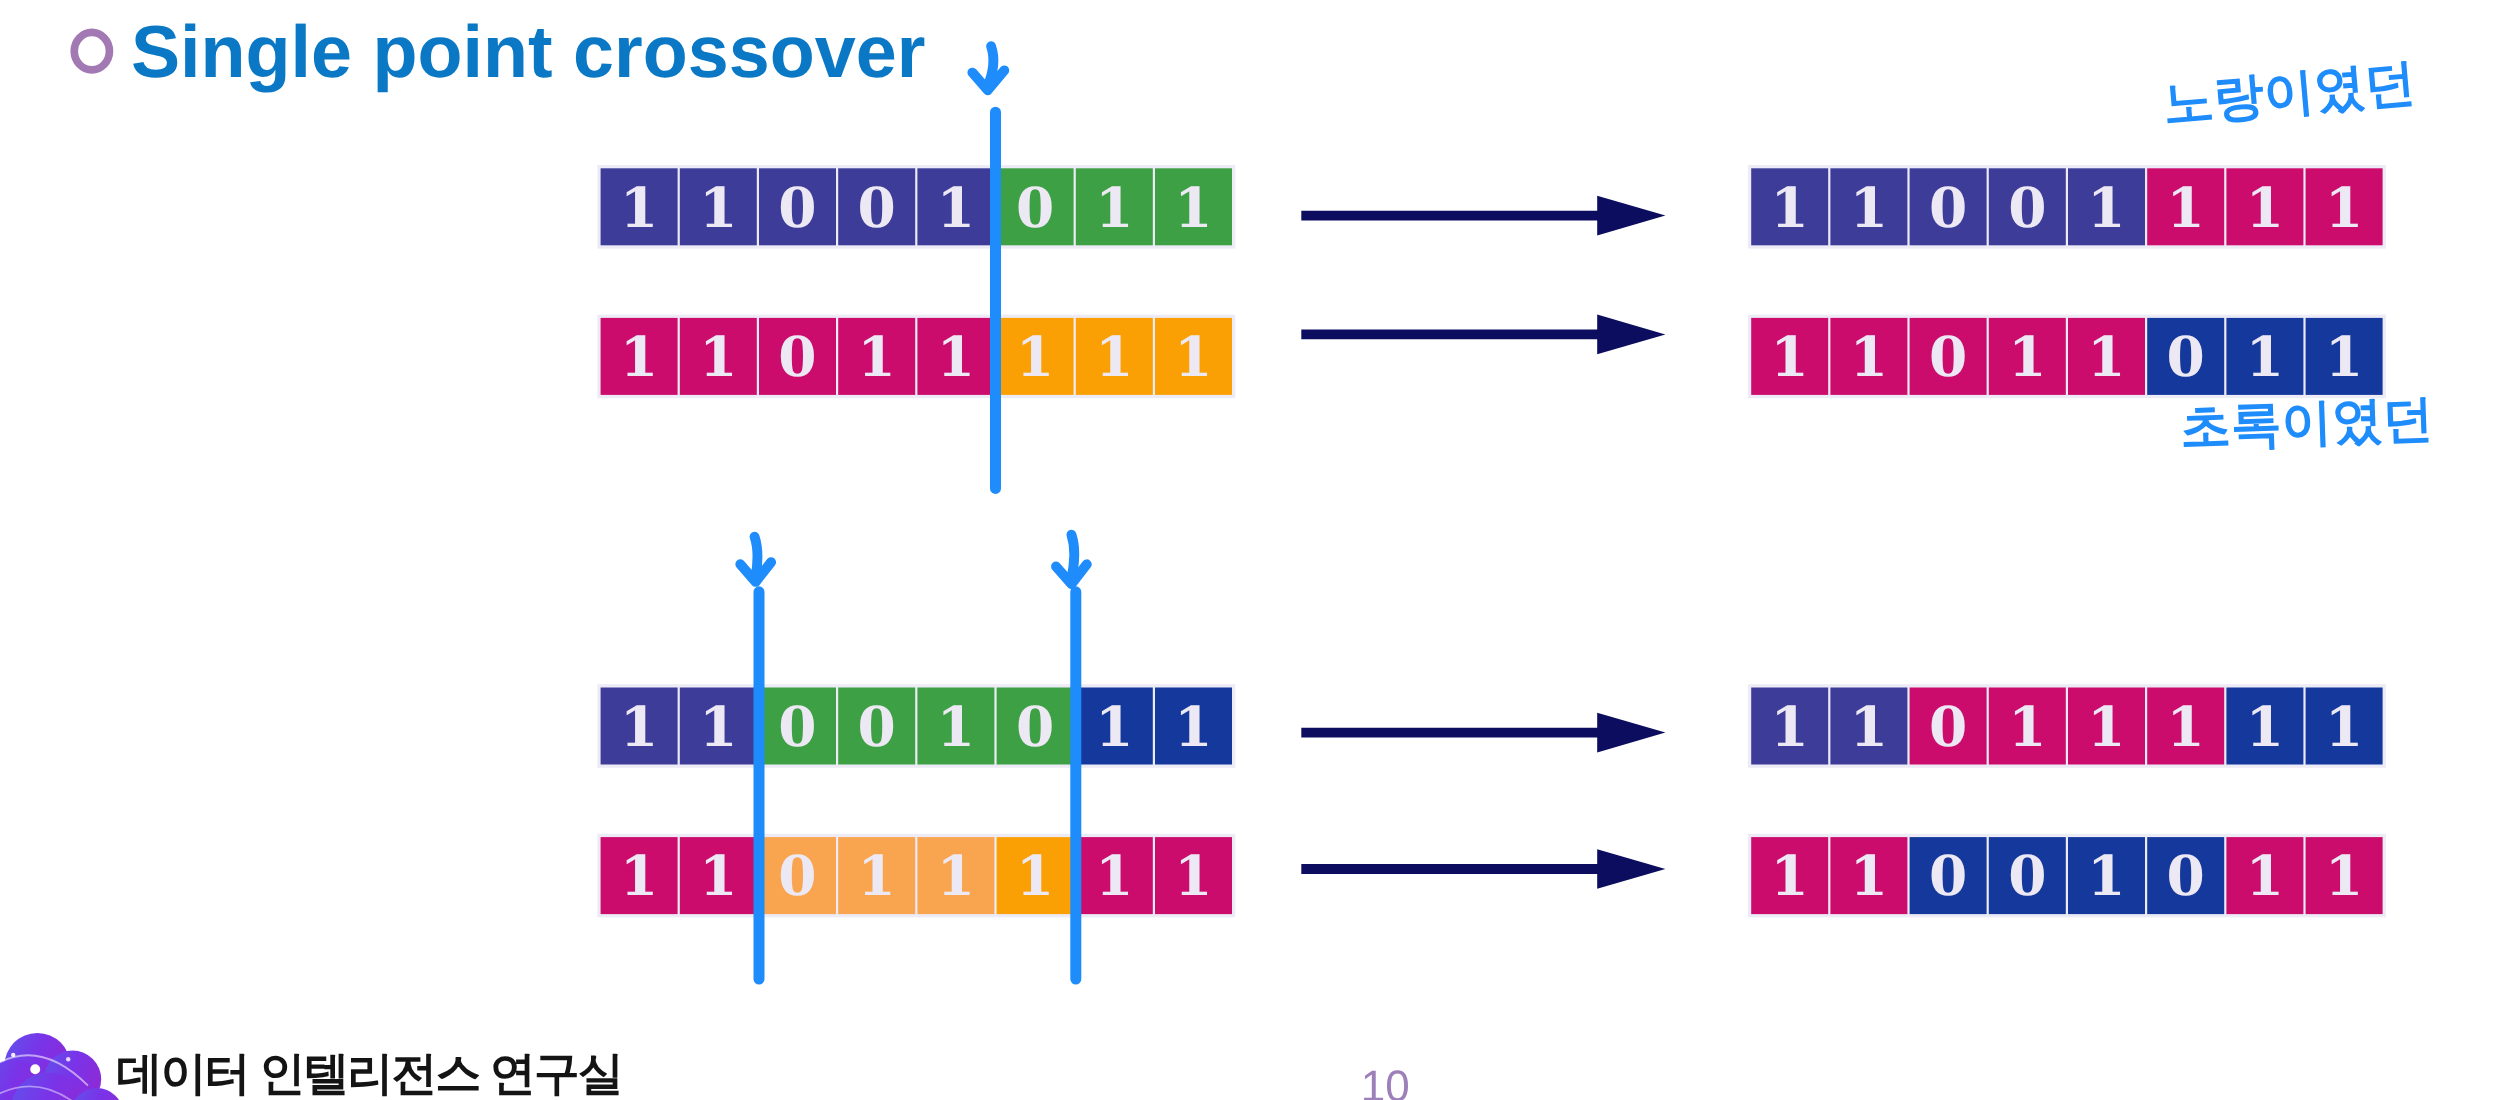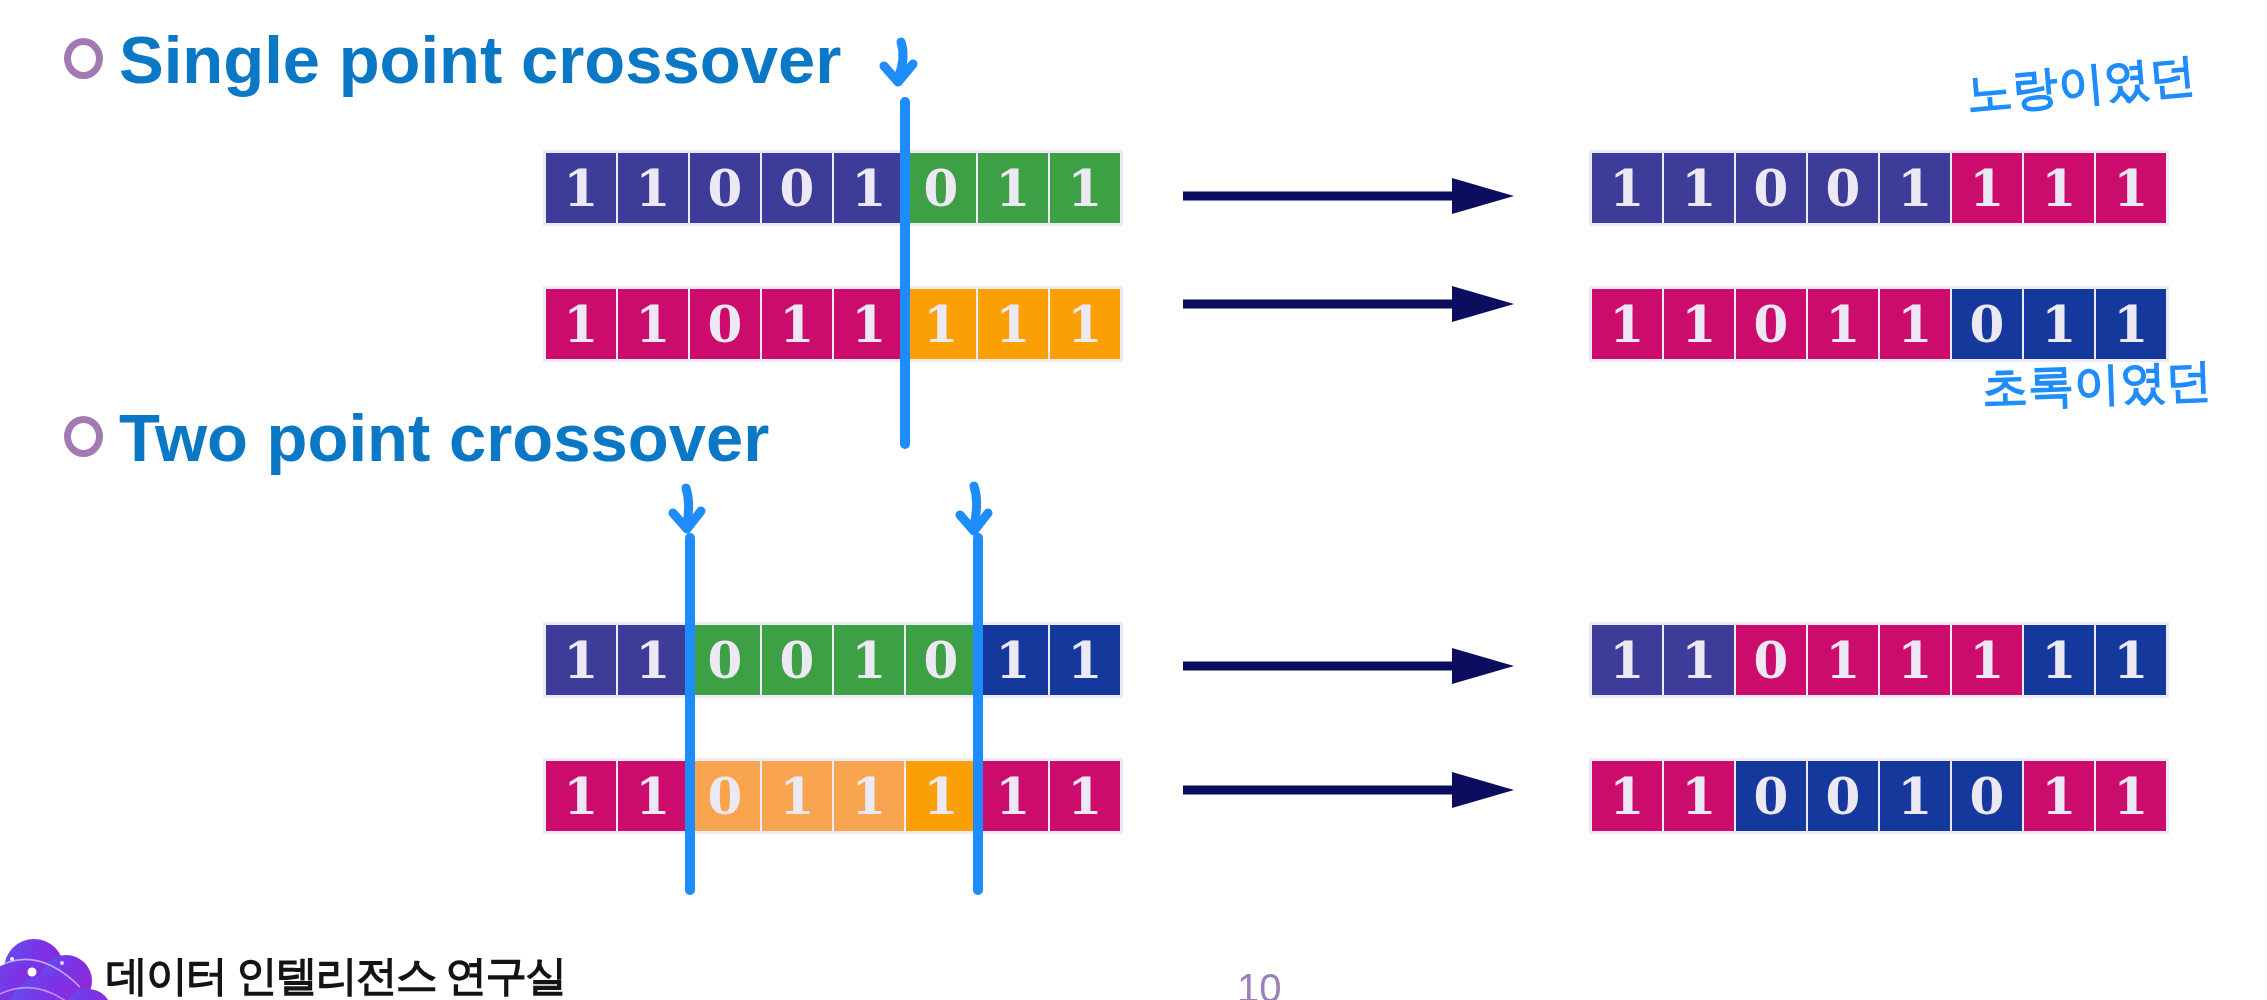--- a/index.html
+++ b/index.html
@@ -83,29 +83,25 @@
     position: absolute; left: 1237px; top: 966px;
     color: var(--pageNumber);
     font-size: 40px; font-weight: 400;
   }
 </style>
 </head>
 <body>
 
 <div class="slide">
 
-  <div class="heading" style="left:64px; top:26px;">
+  <div class="heading" style="left:64px; top:14px;">
     <span class="bullet"></span>
     <span class="heading-text">Single point crossover</span>
   </div>
 
-  <div class="heading" style="left:64px; top:404px;">
-    <span class="bullet"></span>
-    <span class="heading-text">Two point crossover</span>
-  </div>
 
   <div class="bitrow" style="left:543px; top:150px;">
       <span class="cell" style="background: var(--purple);">1</span>
       <span class="cell" style="background: var(--purple);">1</span>
       <span class="cell" style="background: var(--purple);">0</span>
       <span class="cell" style="background: var(--purple);">0</span>
       <span class="cell" style="background: var(--purple);">1</span>
       <span class="cell" style="background: var(--green);">0</span>
       <span class="cell" style="background: var(--green);">1</span>
       <span class="cell" style="background: var(--green);">1</span>

